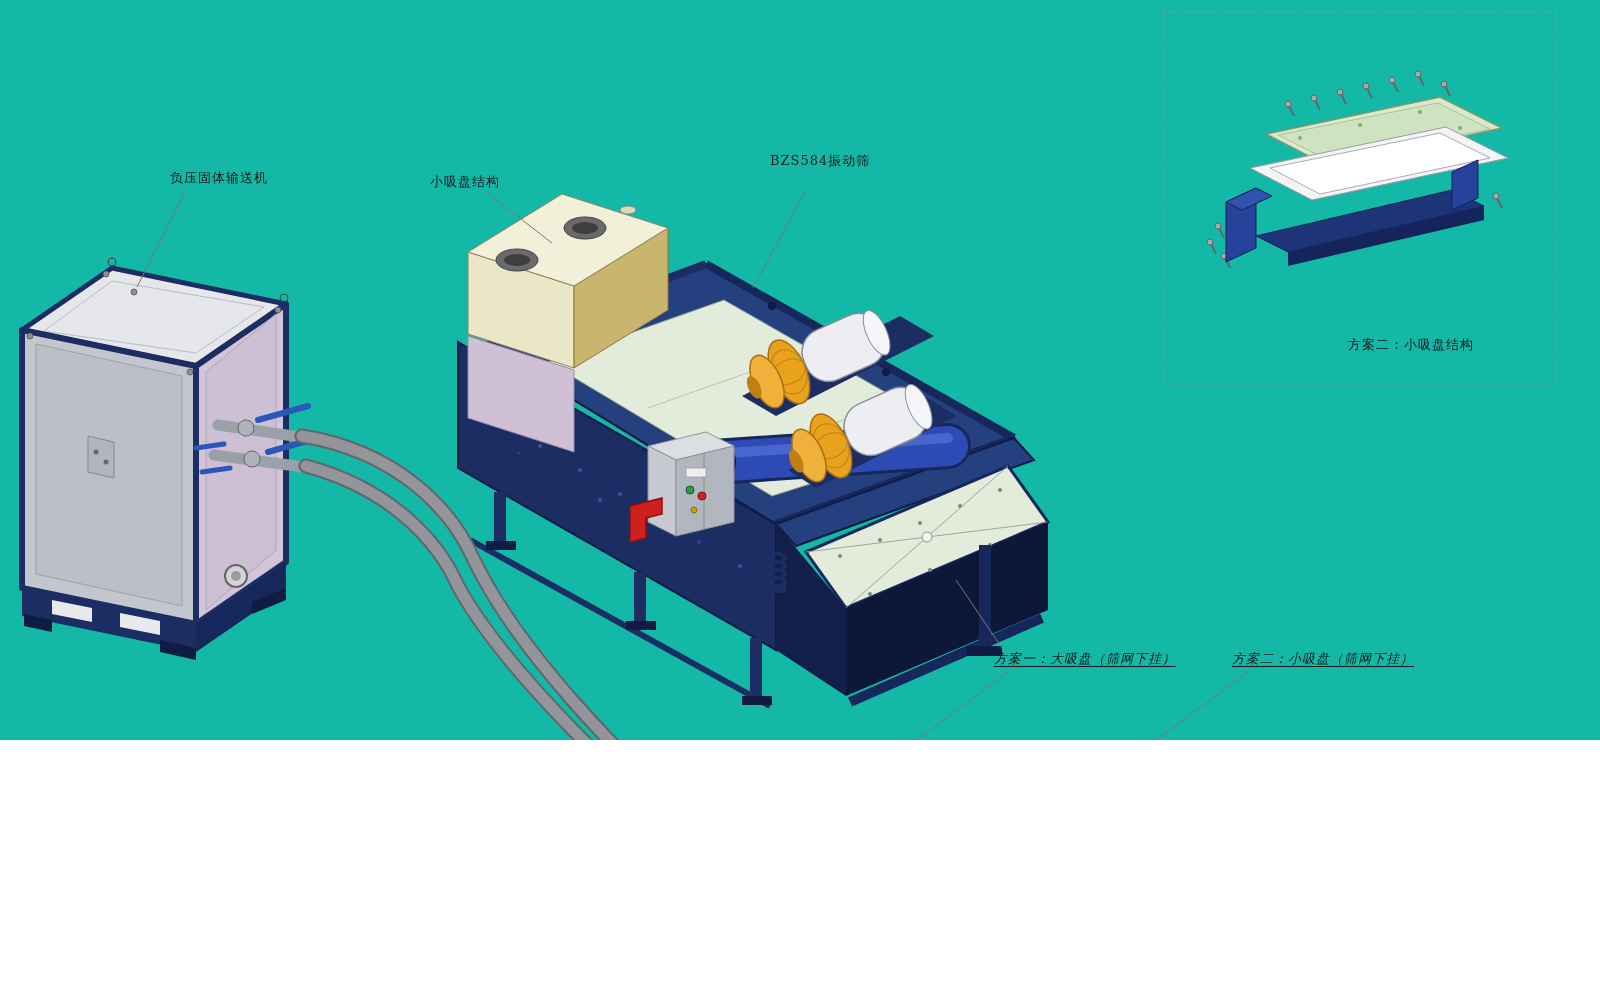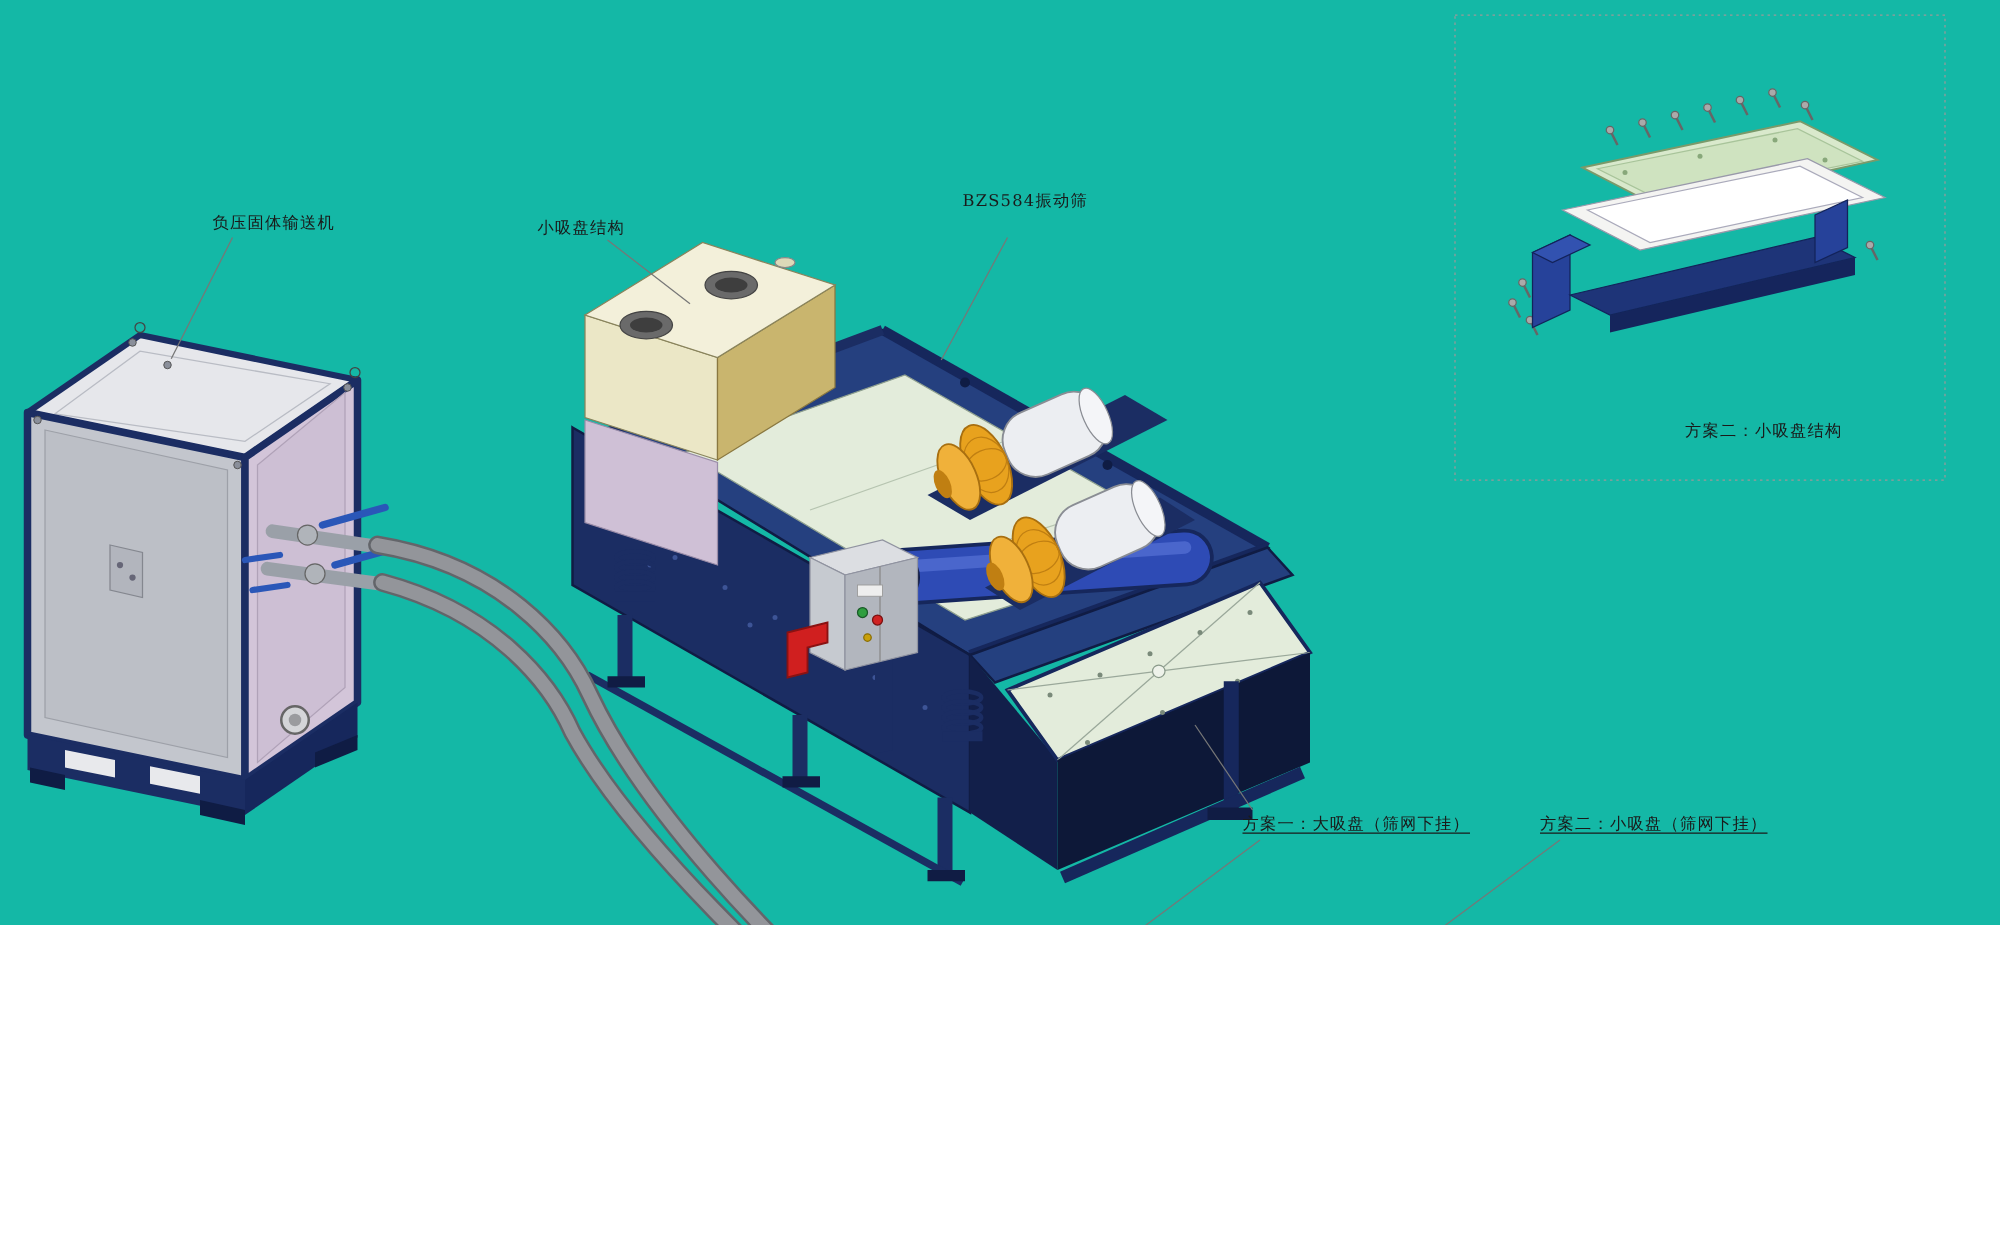--- a/index.html
+++ b/index.html
@@ -1,20 +1,20 @@
 <!DOCTYPE html>
 <html><head>
 <meta charset="utf-8">
 <style>
   html,body{margin:0;padding:0;background:#fff;}
   #stage{position:relative;width:1600px;height:740px;background:#14b8a6;overflow:hidden;
          font-family:"DejaVu Serif", serif;}
   #art{position:absolute;left:0;top:0;}
   .lbl{position:absolute;font-size:13px;color:#1a1a1a;letter-spacing:1px;white-space:nowrap;}
-  .underline{text-decoration:underline;text-underline-offset:3px;}
+  .underline{text-decoration:underline;text-underline-offset:3px;font-style:italic;}
 </style>
 </head>
 <body>
 
 <div id="stage">
 
 <svg id="art" width="1600" height="1008" viewBox="0 0 1600 1008">
 
   <g>
 

